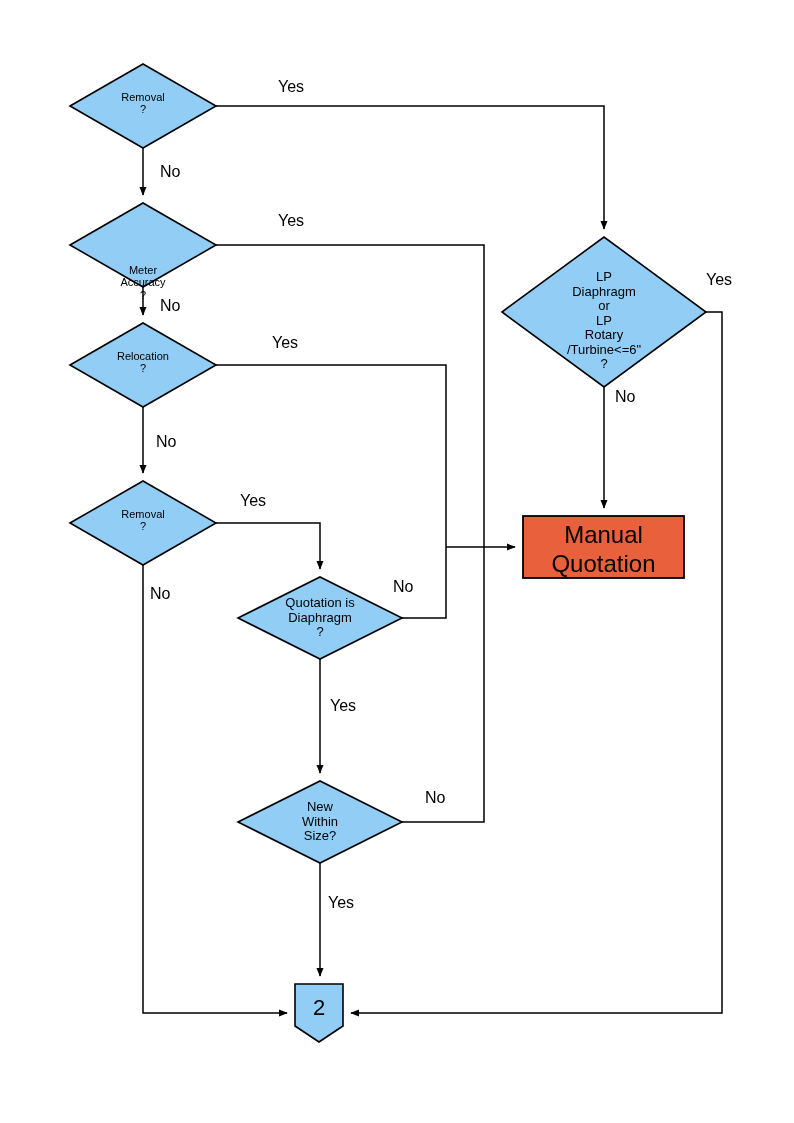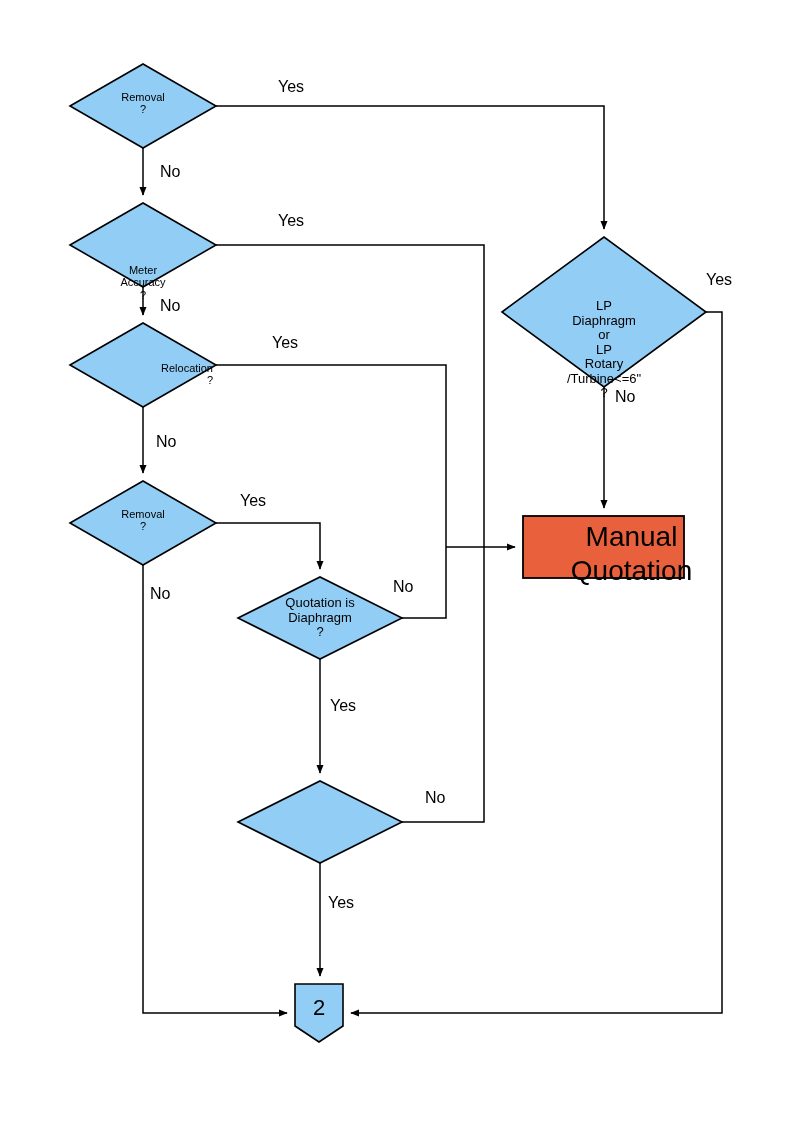--- a/index.html
+++ b/index.html
@@ -36,21 +36,21 @@
   }
   .edge-label {
     position: absolute;
     color: #000000;
     font-size: 16px;
     font-family: "Liberation Sans", sans-serif;
     white-space: nowrap;
   }
   .dlabel-sm { font-size: 11px; }
   .dlabel-md { font-size: 13px; }
-  .box-label { font-size: 28px; line-height: 1.22; padding-left: 28px; }
+  .box-label { font-size: 24px; line-height: 1.22; }
   .conn-label { font-size: 22px; }
 </style>
 </head>
 <body>
 
 <div id="canvas">
 
   <svg id="flow-svg" viewBox="0 0 794 1123">
     <defs>
       <marker id="arrowhead" markerWidth="9" markerHeight="9" refX="8.2" refY="3.6" orient="auto" markerUnits="userSpaceOnUse">
@@ -113,32 +113,35 @@
     </g>
   </svg>
 
   <div class="shape-label dlabel-sm" style="left:73px; top:91px; width:140px;">Removal
 ?</div>
 
   <div class="shape-label dlabel-sm" style="left:73px; top:224px; width:140px;margin-top:40px;">Meter
 Accuracy
 ?</div>
 
-  <div class="shape-label dlabel-sm" style="left:73px; top:362px; width:140px;text-align:right;">Relocation
+  <div class="shape-label dlabel-sm" style="left:73px; top:350px; width:140px;">Relocation
 ?</div>
 
   <div class="shape-label dlabel-sm" style="left:73px; top:508px; width:140px;">Removal
 ?</div>
 
   <div class="shape-label dlabel-md" style="left:240px; top:596px; width:160px;">Quotation is
 Diaphragm
 ?</div>
 
+  <div class="shape-label dlabel-md" style="left:240px; top:800px; width:160px;">New
+Within
+Size?</div>
 
-  <div class="shape-label dlabel-md" style="left:509px; top:270px; width:190px;margin-top:29px;">LP
+  <div class="shape-label dlabel-md" style="left:509px; top:270px; width:190px;">LP
 Diaphragm
 or
 LP
 Rotary
 /Turbine&lt;=6"
 ?</div>
 
   <div class="shape-label box-label" style="left:523px; top:520px; width:161px;">Manual
 Quotation</div>
 

